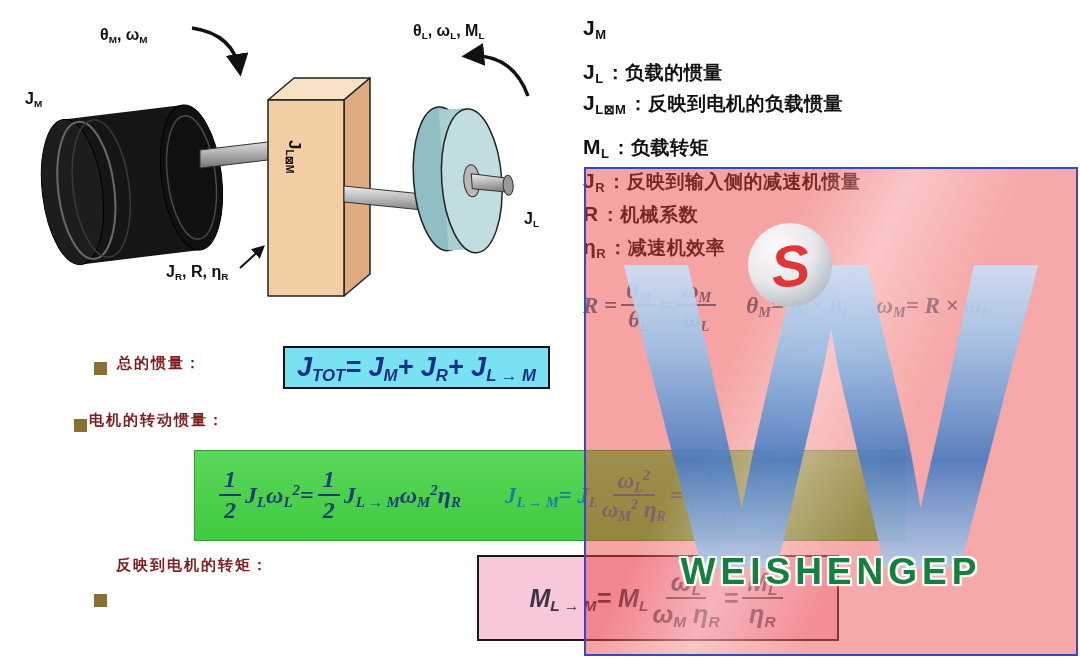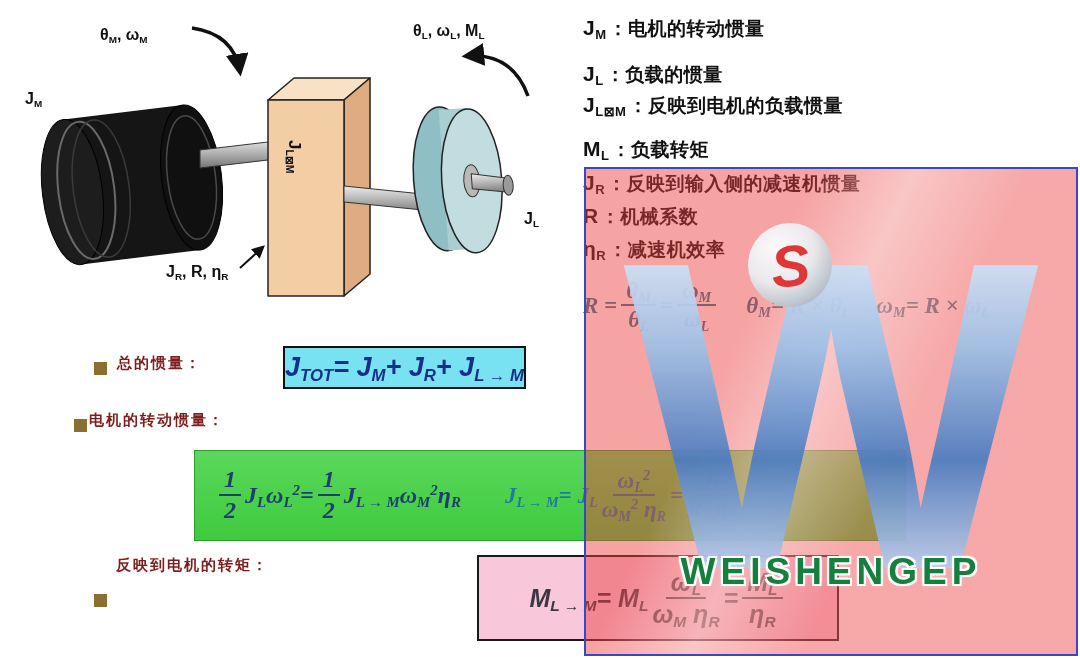--- a/index.html
+++ b/index.html
@@ -46,21 +46,21 @@
   .bullet-3{left:94px;top:594px}
   .sec-label{position:absolute;font-size:15px;font-weight:700;color:#7f1d1d;
     letter-spacing:2px;white-space:nowrap}
   .sec-label-1{left:117px;top:354px}
   .sec-label-2{left:89px;top:411px}
   .sec-label-3{left:116px;top:556px}
 
   .formula{display:inline-flex;align-items:center;white-space:nowrap}
 
   .cyan-box{position:absolute;left:283px;top:346px;background:#79e2f2;
-    border:2px solid #101010;padding:4px 0;font-size:27px;font-weight:700;
+    border:2px solid #101010;padding:4px 12px;font-size:27px;font-weight:700;
     font-style:italic;color:#16308a;display:flex;align-items:center}
 
   .green-box{position:absolute;left:194px;top:450px;width:712px;height:91px;
     background:linear-gradient(180deg,#5ad85a,#3fca3f);border:1px solid #2f9e2f;
     display:flex;align-items:center;padding:0 20px;gap:44px}
   .energy-left{font-size:24px;font-weight:700;color:#1c3f70;font-style:italic;
     font-family:"Liberation Serif",serif}
   .energy-right{font-size:23px;font-weight:700;color:#1f7d9c;font-style:italic;
     font-family:"Liberation Serif",serif}
 
@@ -150,21 +150,20 @@
   <div class="dlabel lbl-motor-rot"><span>θ<sub>M</sub></span><span>, ω<sub>M</sub></span></div>
   <div class="dlabel lbl-load-rot"><span>θ<sub>L</sub></span><span>, ω<sub>L</sub></span><span>, M<sub>L</sub></span></div>
   <div class="dlabel lbl-jm"><span>J<sub>M</sub></span></div>
   <div class="dlabel lbl-jl"><span>J<sub>L</sub></span></div>
   <div class="dlabel lbl-gearbox"><span>J<sub>L⊠M</sub></span></div>
   <div class="dlabel lbl-gearbox-params"><span>J<sub>R</sub></span><span>, R, η<sub>R</sub></span></div>
 
   <div class="defs">
     <div class="def-row">
       <span class="def-sym"><span>J<sub>M</sub></span></span>
-        <span>：电机的转动惯量</span>
     </div>
     <div class="def-row">
       <span class="def-sym"><span>J<sub>L</sub></span></span>
         <span>：负载的惯量</span>
     </div>
     <div class="def-row">
       <span class="def-sym"><span>J<sub>L⊠M</sub></span></span>
         <span>：反映到电机的负载惯量</span>
     </div>
     <div class="def-row">

